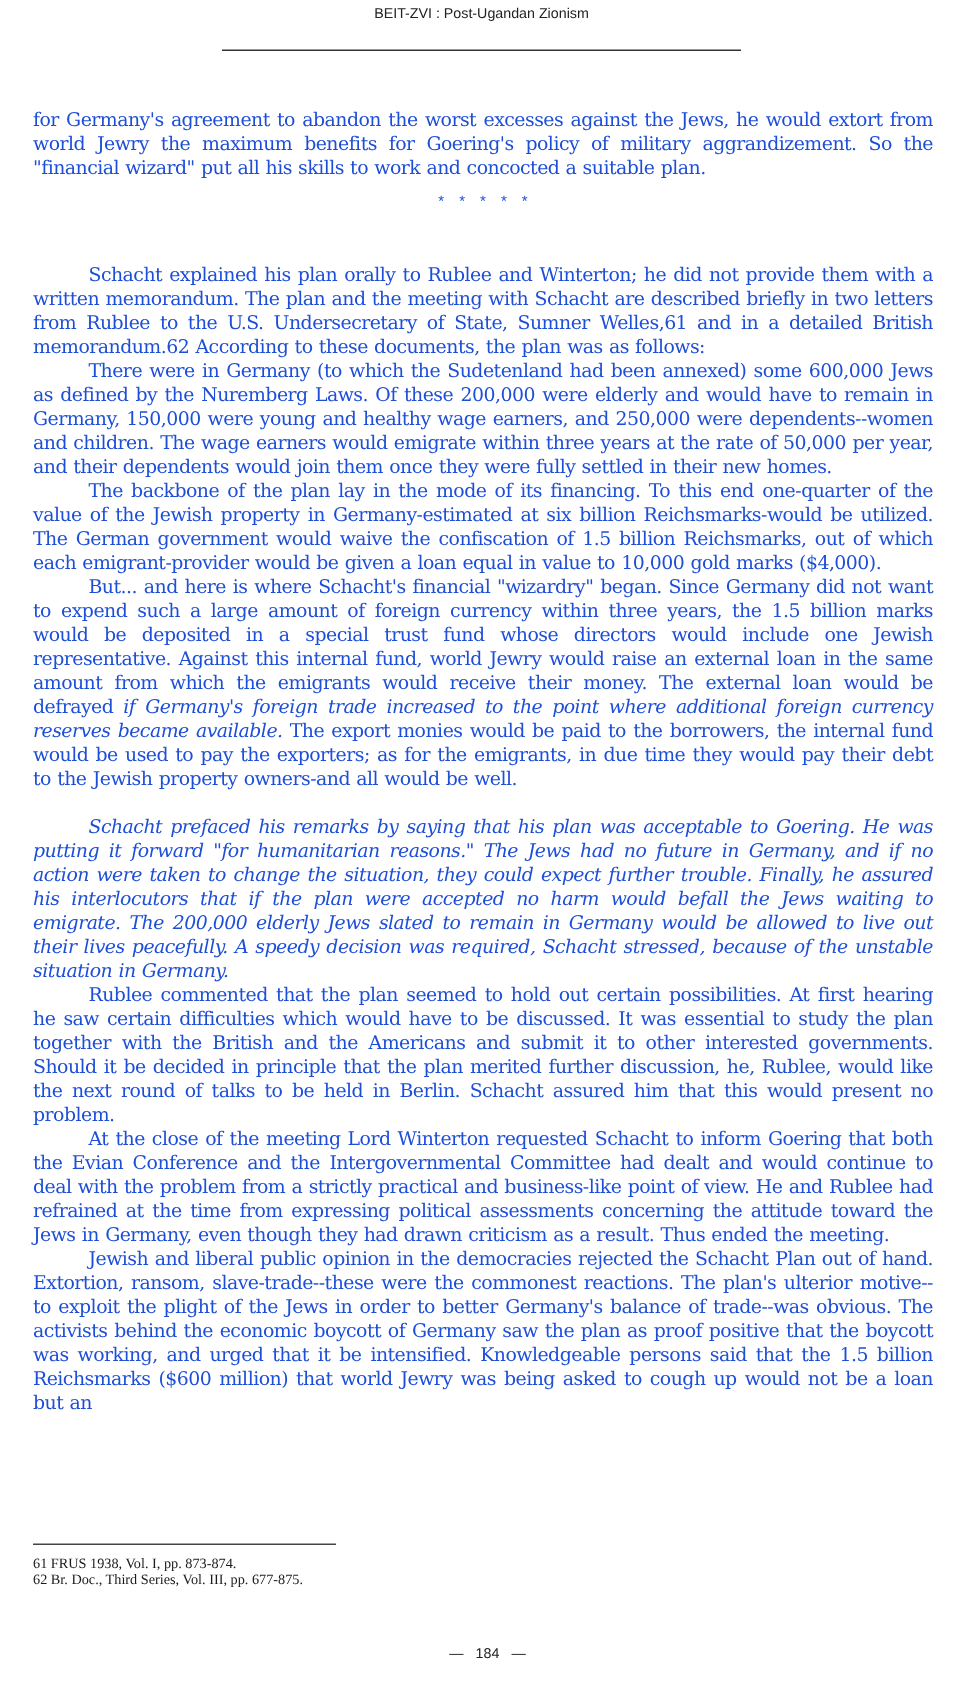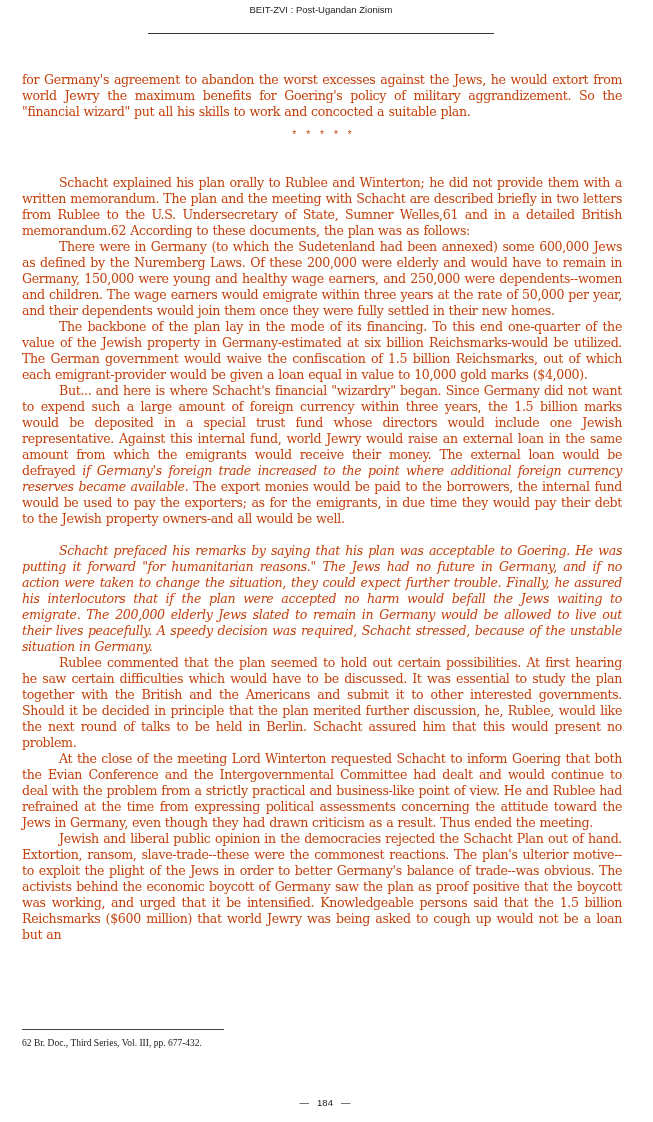--- a/index.html
+++ b/index.html
@@ -33,21 +33,21 @@
     position: absolute;
     top: 72px;
     left: 22px;
     width: 600px;
     font-family: "DejaVu Serif", serif;
     font-size: 12.6px;
     line-height: 16px;
     letter-spacing: -0.35px;
     word-spacing: 0.5px;
     text-align: justify;
-    color: #c2410c;
+    color: #1d4ed8;
   }
   .body-text p {
     margin: 0;
     text-align: justify;
     text-align-last: left;
   }
   .body-text p.indent { text-indent: 37px; }
   .body-text p.gap-before { margin-top: 16px; font-style: italic; }
   .asterisks {
     text-align: center;
@@ -116,18 +116,19 @@
   <p class="indent"><span>But... and here is where Schacht's financial "wizardry" began. Since Germany did not want to expend such a large amount of foreign currency within three years, the 1.5 billion marks would be deposited in a special trust fund whose directors would include one Jewish representative. Against this internal fund, world Jewry would raise an external loan in the same amount from which the emigrants would receive their money. The external loan would be defrayed </span><em>if Germany's foreign trade increased to the point where additional foreign currency reserves became available.</em><span> The export monies would be paid to the borrowers, the internal fund would be used to pay the exporters; as for the emigrants, in due time they would pay their debt to the Jewish property owners-and all would be well.</span></p>
 
   <p class="indent gap-before">Schacht prefaced his remarks by saying that his plan was acceptable to Goering. He was putting it forward "for humanitarian reasons." The Jews had no future in Germany, and if no action were taken to change the situation, they could expect further trouble. Finally, he assured his interlocutors that if the plan were accepted no harm would befall the Jews waiting to emigrate. The 200,000 elderly Jews slated to remain in Germany would be allowed to live out their lives peacefully. A speedy decision was required, Schacht stressed, because of the unstable situation in Germany.</p>
   <p class="indent">Rublee commented that the plan seemed to hold out certain possibilities. At first hearing he saw certain difficulties which would have to be discussed. It was essential to study the plan together with the British and the Americans and submit it to other interested governments. Should it be decided in principle that the plan merited further discussion, he, Rublee, would like the next round of talks to be held in Berlin. Schacht assured him that this would present no problem.</p>
   <p class="indent">At the close of the meeting Lord Winterton requested Schacht to inform Goering that both the Evian Conference and the Intergovernmental Committee had dealt and would continue to deal with the problem from a strictly practical and business-like point of view. He and Rublee had refrained at the time from expressing political assessments concerning the attitude toward the Jews in Germany, even though they had drawn criticism as a result. Thus ended the meeting.</p>
   <p class="indent">Jewish and liberal public opinion in the democracies rejected the Schacht Plan out of hand. Extortion, ransom, slave-trade--these were the commonest reactions. The plan's ulterior motive--to exploit the plight of the Jews in order to better Germany's balance of trade--was obvious. The activists behind the economic boycott of Germany saw the plan as proof positive that the boycott was working, and urged that it be intensified. Knowledgeable persons said that the 1.5 billion Reichsmarks ($600 million) that world Jewry was being asked to cough up would not be a loan but an</p>
 </div>
 
 <div class="footnote-rule"></div>
 <div class="footnotes">
-  <div>62 Br. Doc., Third Series, Vol. III, pp. 677-432.</div>
+  <div>61 FRUS 1938, Vol. I, pp. 873-874.</div>
+  <div>62 Br. Doc., Third Series, Vol. III, pp. 677-875.</div>
 </div>
 
 <div class="page-number">
   <span class="dash">—</span><span>184</span><span class="dash">—</span>
 </div>
 
 </body></html>

